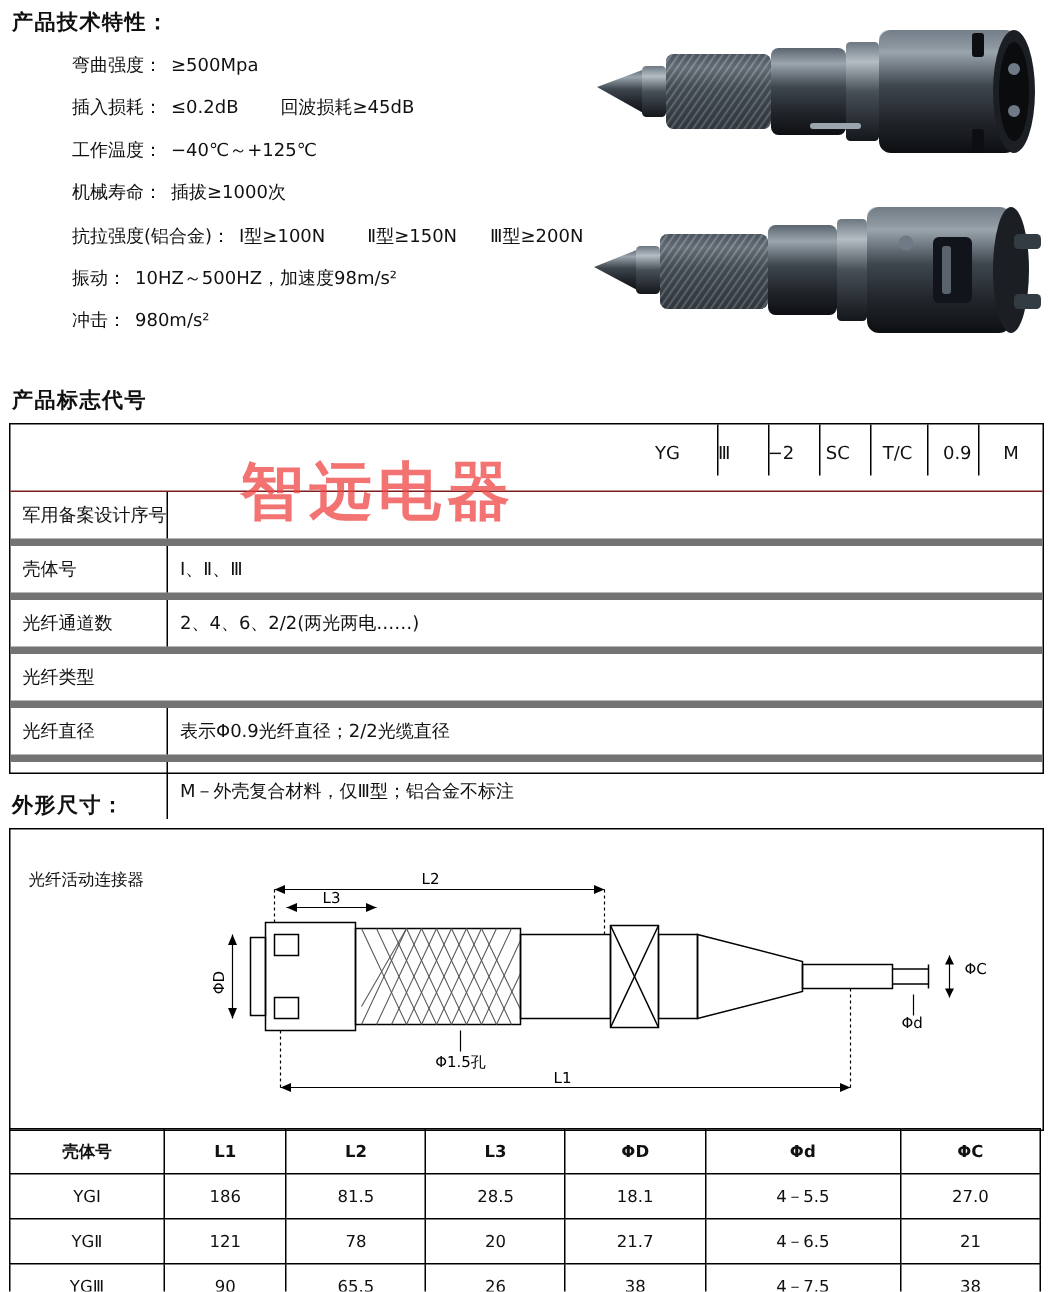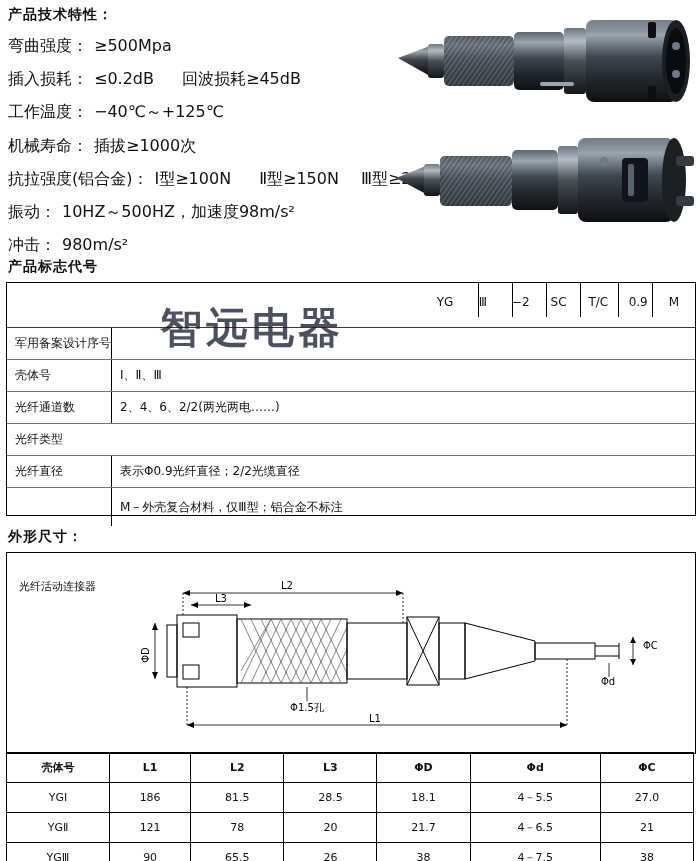--- a/index.html
+++ b/index.html
@@ -9,51 +9,51 @@
     font-family:"DejaVu Sans","Liberation Sans",sans-serif;
     color:#111;
     position:relative;
     overflow:hidden;
   }
   .page{position:relative;width:700px;height:861px;}
 
   
   .specs{position:absolute;left:8px;top:6px;width:380px;}
   .spec-title{font-size:14px;font-weight:bold;margin:0 0 12px 0;letter-spacing:1px;}
-  .spec-row{font-size:16px;margin-bottom:14px;line-height:1.2;white-space:nowrap;}
+  .spec-row{font-size:12px;margin-bottom:14px;line-height:1.2;white-space:nowrap;margin-left:40px;}
   .spec-row .lbl{display:inline-block;}
   .spec-row .val{display:inline-block;margin-left:6px;}
   .spec-row .val2{display:inline-block;margin-left:28px;}
   .spec-row .val3{display:inline-block;margin-left:22px;}
 
   
   .photos{position:absolute;right:0;top:0;width:310px;height:245px;}
   .photo{position:absolute;}
   .ph1{left:0;top:6px;width:310px;height:110px;}
   .ph2{left:0;top:122px;width:310px;height:112px;}
 
   
   .sec2-title{position:absolute;left:8px;top:258px;font-size:14px;font-weight:bold;letter-spacing:1px;}
   .codebox{position:absolute;left:6px;top:282px;width:688px;height:232px;border:1px solid #000;}
   .code-head{position:relative;height:44px;border-bottom:1px solid #7f1d1d;}
   .code-head .cells{position:absolute;right:6px;top:12px;font-size:12px;}
   .code-head .cells span{display:inline-block;text-align:center;}
   .cd-sep{border-left:1px solid #000;height:34px;position:absolute;top:0;}
   .code-rows{position:relative;}
-  .crow{display:flex;height:31px;border-bottom:1px solid #737373;align-items:center;font-size:12px;}
+  .crow{display:flex;height:31px;border-bottom:5px solid #737373;align-items:center;font-size:12px;}
   .crow:last-child{border-bottom:none;}
   .crow .c1{width:104px;padding-left:8px;box-sizing:border-box;}
   .crow .c2{flex:1;padding-left:8px;border-left:1px solid #000;box-sizing:border-box;height:31px;display:flex;align-items:center;}
   .crow.tall{height:38px;}
   .crow.tall .c2{height:38px;}
   .crow.noborder{border-bottom:none;}
 
   .watermark{
     position:absolute;left:160px;top:300px;
-    font-size:42px;font-weight:bold;color:#0f172a;opacity:.75;
+    font-size:42px;font-weight:bold;color:#ef4444;opacity:.75;
     letter-spacing:4px;
     font-family:"DejaVu Sans","Liberation Sans",sans-serif;
     pointer-events:none;
   }
 
   
   .sec3-title{position:absolute;left:8px;top:528px;font-size:14px;font-weight:bold;letter-spacing:1px;}
   .dimbox{position:absolute;left:6px;top:552px;width:688px;height:200px;border:1px solid #000;}
   .dim-label{position:absolute;left:12px;top:10px;font-size:11px;margin-top:16px;}
   .drawing{position:absolute;left:0;top:0;width:688px;height:198px;}

